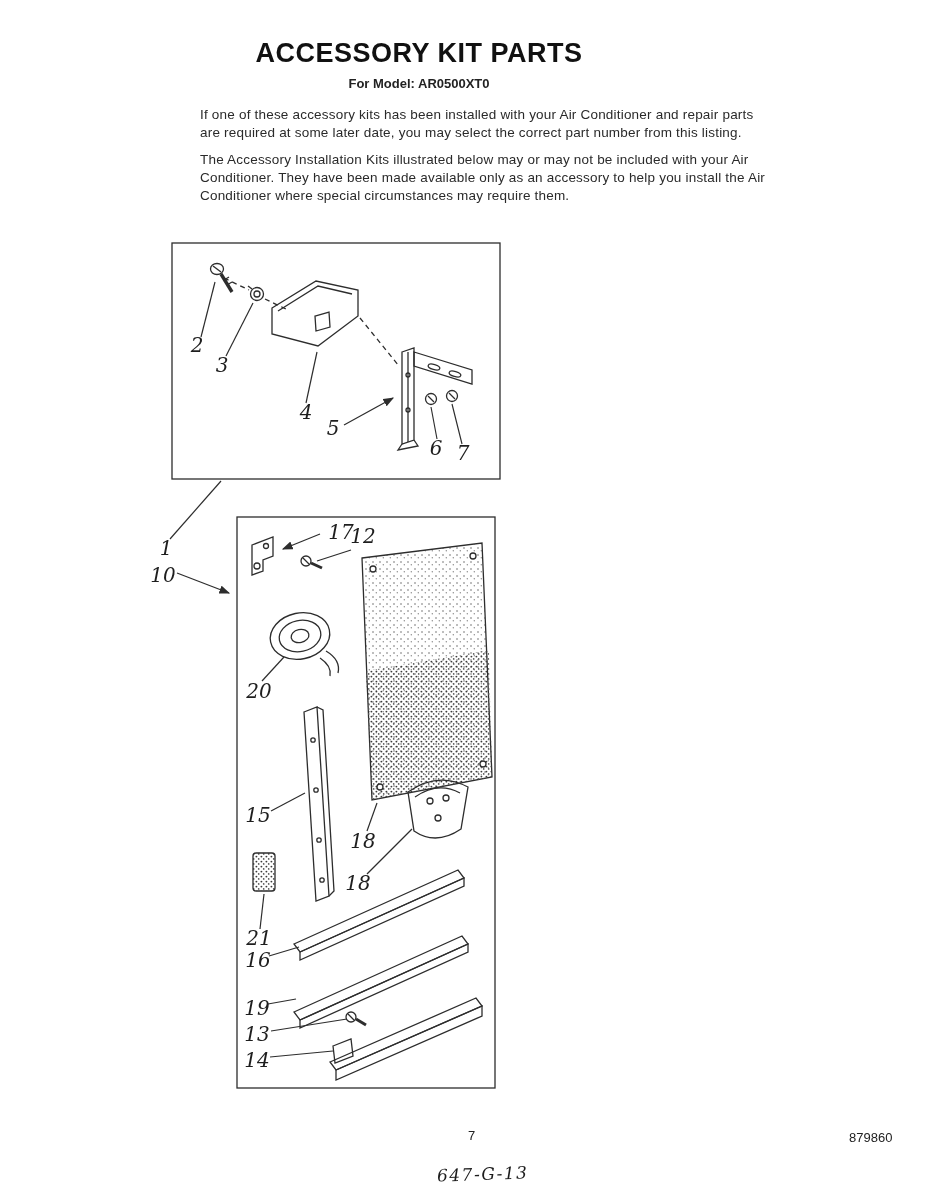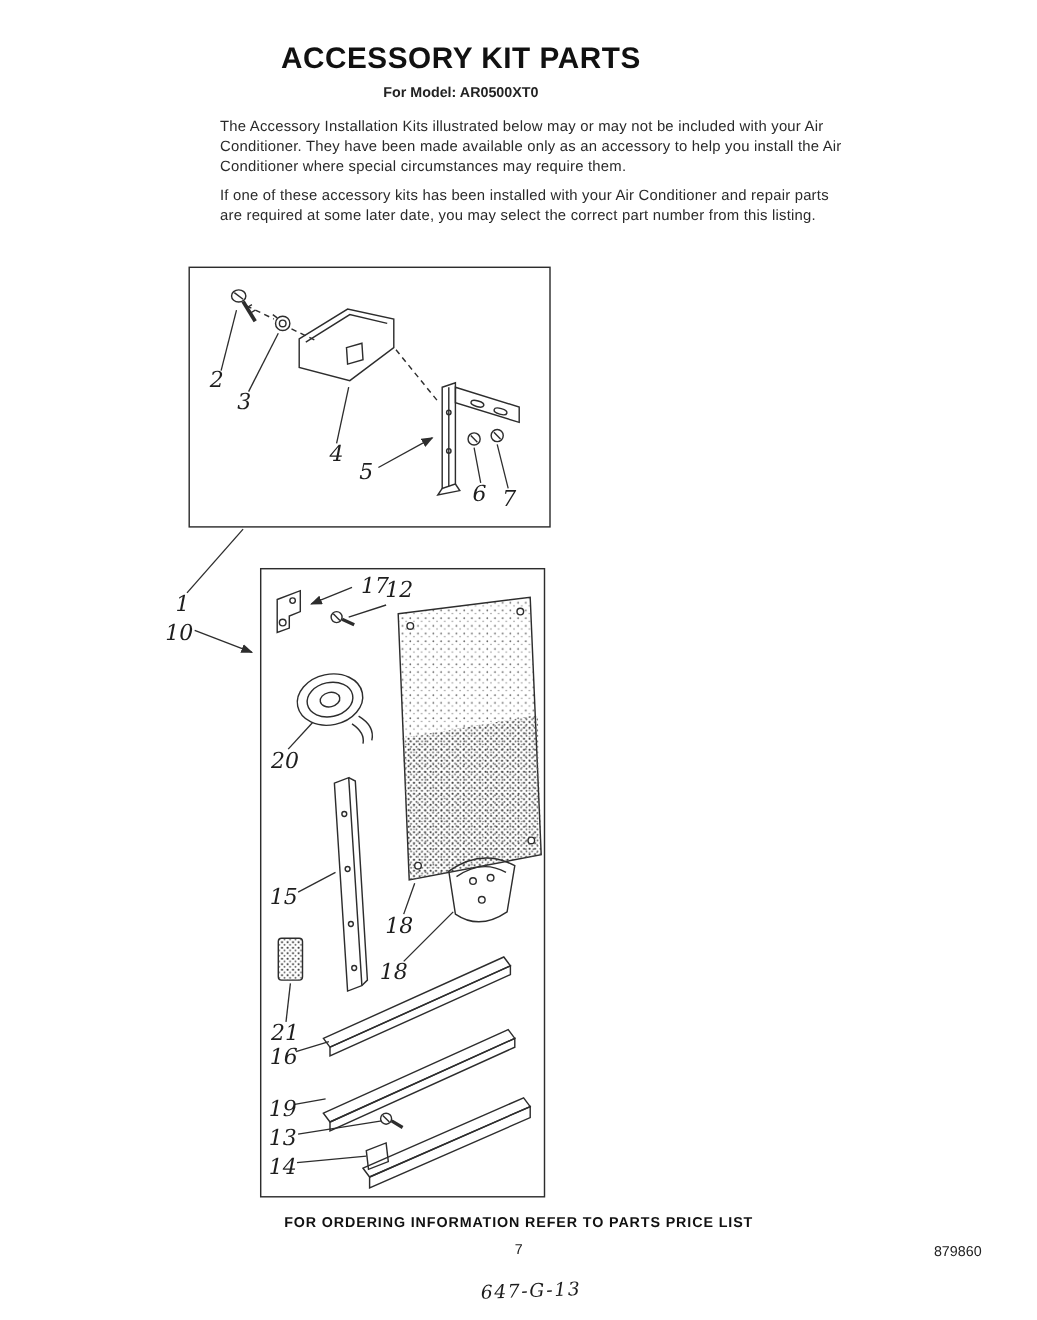--- a/index.html
+++ b/index.html
@@ -191,22 +191,22 @@
       </g>
     </g>
   </svg>
 
   <div class="header">
     <h1 class="title">ACCESSORY KIT PARTS</h1>
     <div class="subtitle">For Model: AR0500XT0</div>
   </div>
 
   <div class="intro">
+    <p>If one of these accessory kits has been installed with your Air Conditioner and repair parts are required at some later date, you may select the correct part number from this listing.</p>
     <p>The Accessory Installation Kits illustrated below may or may not be included with your Air Conditioner. They have been made available only as an accessory to help you install the Air Conditioner where special circumstances may require them.</p>
-    <p>If one of these accessory kits has been installed with your Air Conditioner and repair parts are required at some later date, you may select the correct part number from this listing.</p>
   </div>
 
   <div class="callout" style="left:197px;top:345px">2</div>
   <div class="callout" style="left:222px;top:365px">3</div>
   <div class="callout" style="left:306px;top:412px">4</div>
   <div class="callout" style="left:333px;top:428px">5</div>
   <div class="callout" style="left:436px;top:448px">6</div>
   <div class="callout" style="left:463px;top:453px">7</div>
   <div class="callout" style="left:166px;top:548px">1</div>
   <div class="callout" style="left:163px;top:575px">10</div>
@@ -215,18 +215,17 @@
   <div class="callout" style="left:259px;top:691px">20</div>
   <div class="callout" style="left:258px;top:815px">15</div>
   <div class="callout" style="left:363px;top:841px">18</div>
   <div class="callout" style="left:358px;top:883px">18</div>
   <div class="callout" style="left:259px;top:938px">21</div>
   <div class="callout" style="left:258px;top:960px">16</div>
   <div class="callout" style="left:257px;top:1008px">19</div>
   <div class="callout" style="left:257px;top:1034px">13</div>
   <div class="callout" style="left:257px;top:1060px">14</div>
 
-  <div class="footer-note">FOR ORDERING INFORMATION REFER TO PARTS PRICE LIST</div>
   <div class="page-number">7</div>
   <div class="doc-number">879860</div>
   <div class="plate-code">647-G-13</div>
 
 </div>
 
 </body></html>

